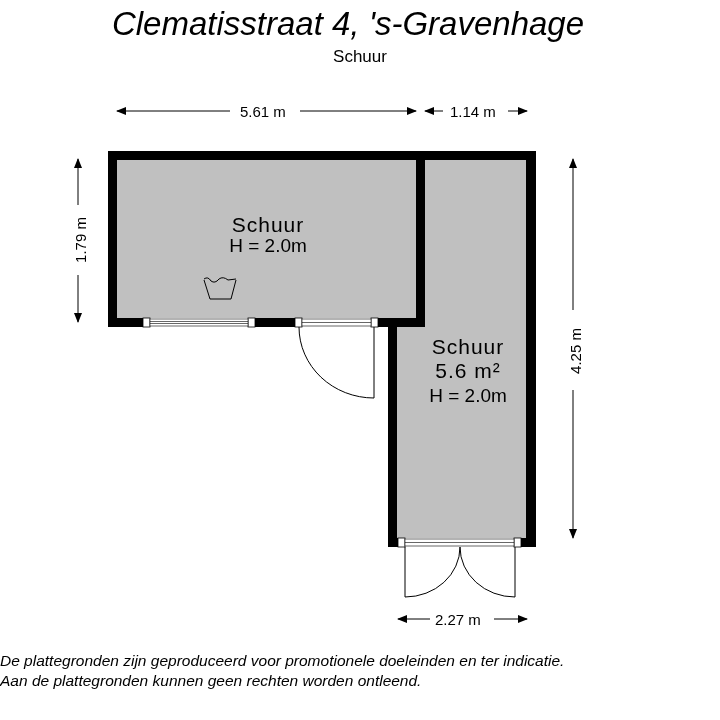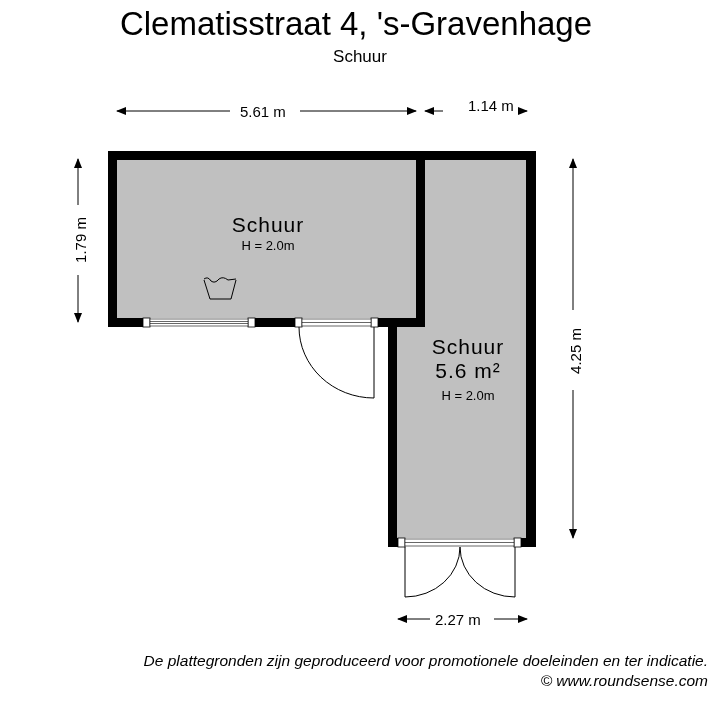--- a/index.html
+++ b/index.html
@@ -1,29 +1,29 @@
 <!DOCTYPE html>
 <html><head>
   <meta charset="utf-8">
   <style>
     html, body { margin: 0; padding: 0; background: #ffffff; }
     body { width: 720px; height: 720px; position: relative; overflow: hidden;
            font-family: "Liberation Sans", sans-serif; color: #000; }
-    .title { position: absolute; left: 8px; width: 696px; top: 4px; text-align: center;
-             font-size: 33px; line-height: 40px; letter-spacing: 0px; }
+    .title { position: absolute; left: 0; width: 696px; top: 4px; text-align: center;
+             font-size: 33px; line-height: 40px; letter-spacing: 0px; font-style: italic; }
     .subtitle { position: absolute; left: 0; width: 720px; top: 46px; text-align: center;
                 font-size: 17px; line-height: 22px; }
     .plan { position: absolute; left: 0; top: 0; }
     .dimlabel { position: absolute; font-size: 15px; line-height: 18px; background: #fff;
                 padding: 0 4px; white-space: nowrap; }
     .dimlabel.v { transform: rotate(-90deg); transform-origin: center center; }
     .roomlabel { position: absolute; text-align: center; font-size: 21px; line-height: 24px;
                  letter-spacing: 1px; }
-    .roomlabel .h { font-size: 13px; letter-spacing: 0; }
-    .footer { position: absolute; left: 0; width: 708px; top: 651px; text-align: right;
+    .roomlabel .h { font-size: 19px; letter-spacing: 0; }
+    .footer { position: absolute; left: 0; width: 708px; top: 651px; text-align: left;
               font-style: italic; font-size: 15.5px; line-height: 20px; }
   </style>
 </head>
 <body>
 
 <div class="title">Clematisstraat 4, 's-Gravenhage</div>
 <div class="subtitle">Schuur</div>
 
 <svg class="plan" width="720" height="720" viewBox="0 0 720 720">
   <defs>
@@ -108,31 +108,31 @@
     <path d="M460,547 A55,50 0 0 0 515,597" fill="none" stroke="#000" stroke-width="1"></path>
   </g>
 
   <g fill="none" stroke="#000" stroke-width="1">
     <path d="M204,280 L210,299 L231,299 L236,280"></path>
     <path d="M204,279 Q208,276 211,281 Q215,284 219,279 Q223,276 228,280 L236,279"></path>
   </g>
 </svg>
 
 <div class="dimlabel" style="left:236px; top:103px;">5.61 m</div>
-<div class="dimlabel" style="left:446px; top:97px;margin-left:18px;">1.14 m</div>
+<div class="dimlabel" style="left:446px; top:103px;">1.14 m</div>
 <div class="dimlabel v" style="left:54px; top:231px;">1.79 m</div>
 <div class="dimlabel v" style="left:549px; top:342px;">4.25 m</div>
 <div class="dimlabel" style="left:431px; top:611px;">2.27 m</div>
 
 <div class="roomlabel" style="left:198px; top:213px; width:140px;">
   <div>Schuur</div>
   <div class="h" style="margin-top:-3px;">H = 2.0m</div>
 </div>
 <div class="roomlabel" style="left:398px; top:335px; width:140px;">
   <div>Schuur</div>
   <div style="">5.6 m²</div>
   <div class="h" style="margin-top:1px;">H = 2.0m</div>
 </div>
 
 <div class="footer">
   <div>De plattegronden zijn geproduceerd voor promotionele doeleinden en ter indicatie.</div>
-  <div>© www.roundsense.com</div>
+  <div>Aan de plattegronden kunnen geen rechten worden ontleend.</div>
 </div>
 
 </body></html>

